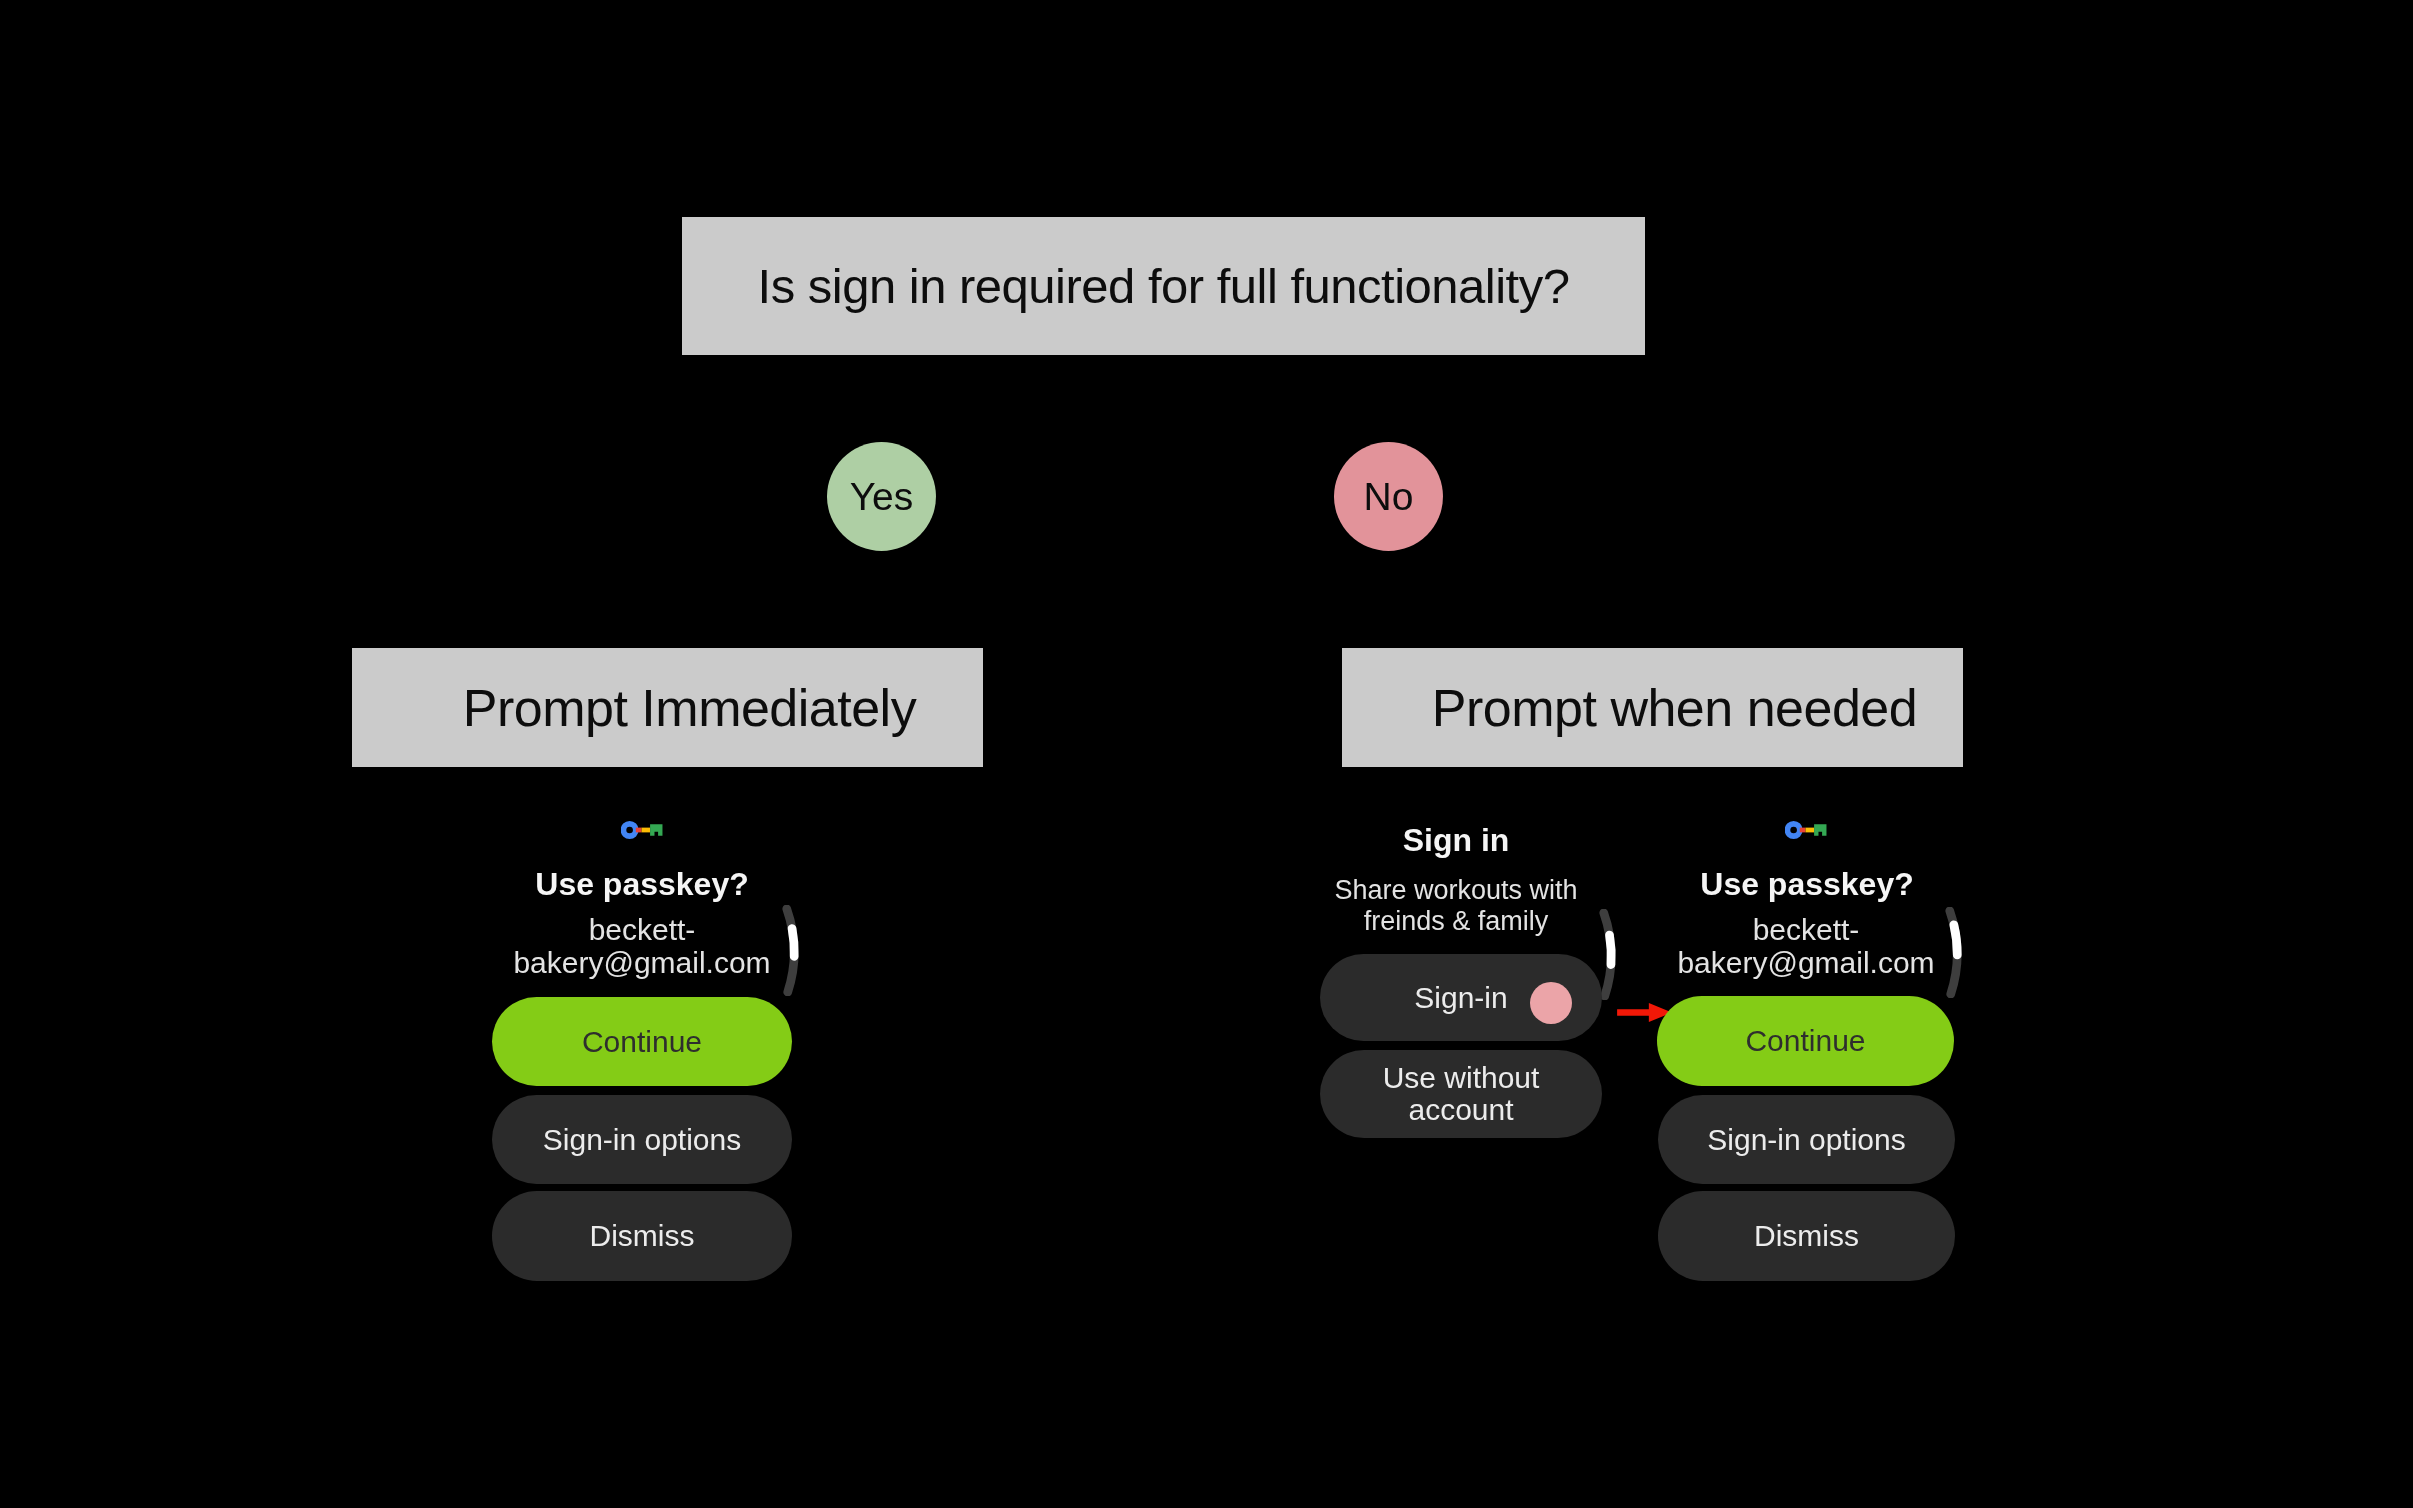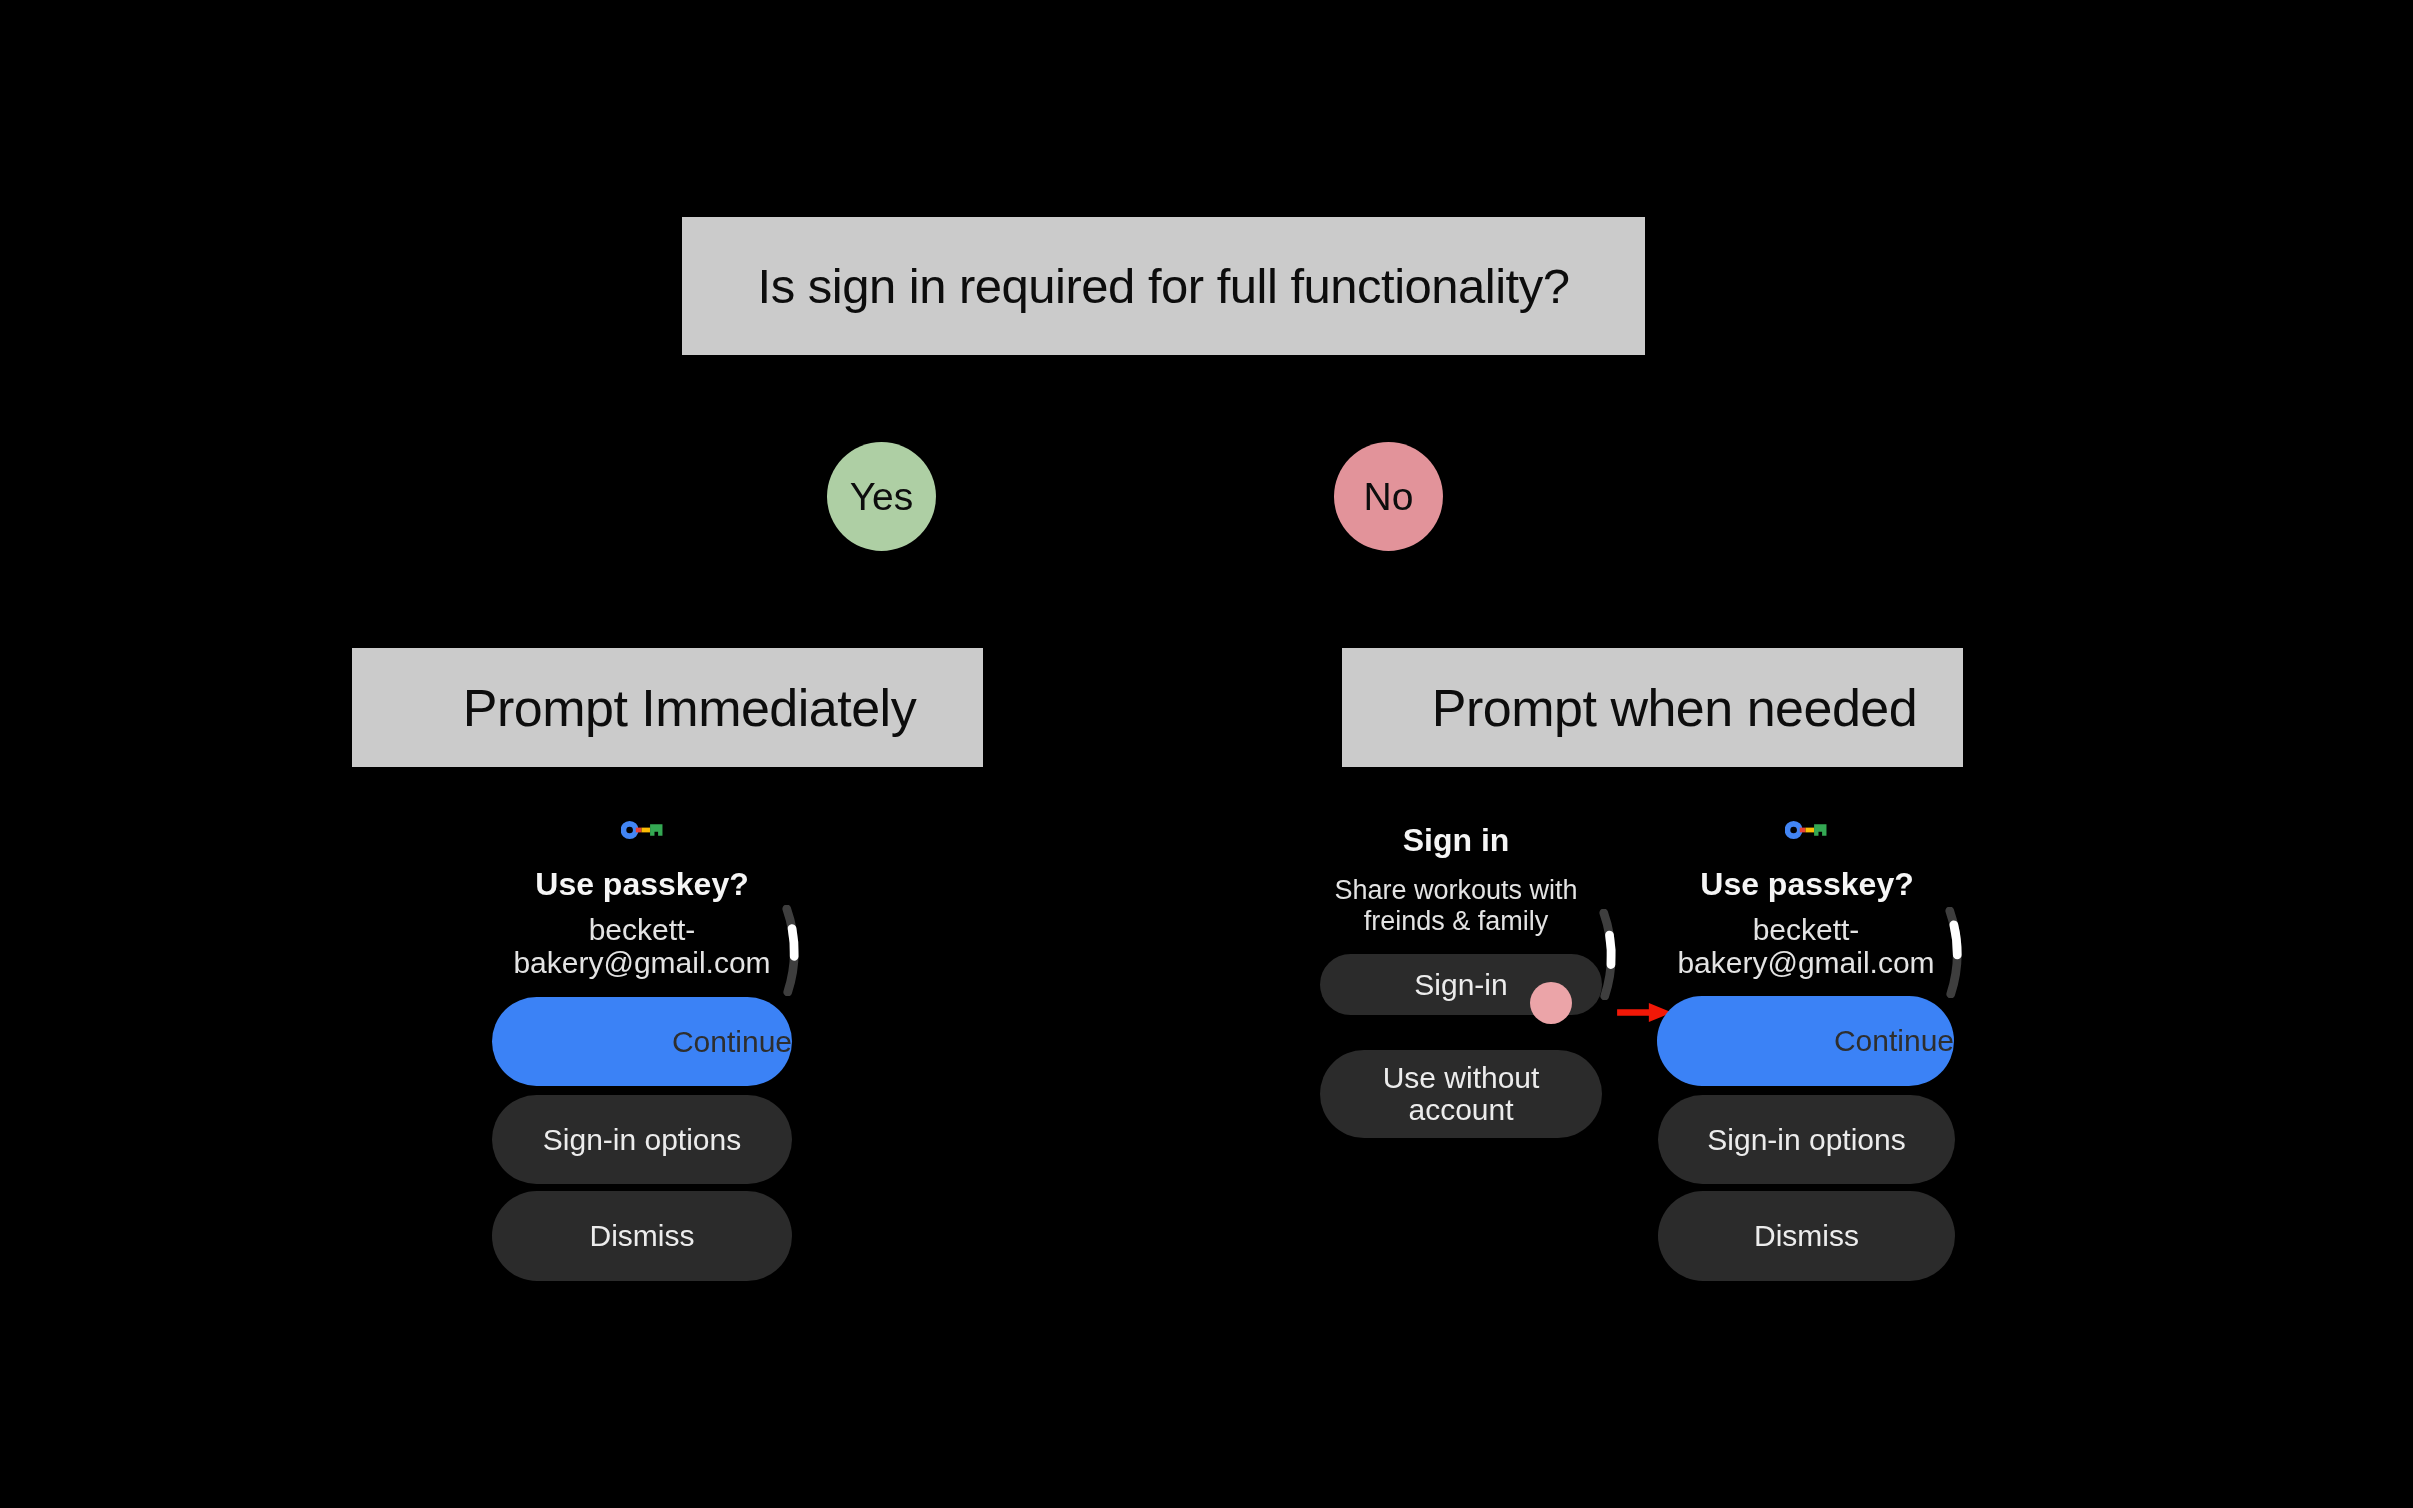--- a/index.html
+++ b/index.html
@@ -18,21 +18,21 @@
   .yes{left:827px;top:442px;background:#aecfa4;text-align:right;}
   .no{left:1334px;top:442px;background:#e2939a;}
   
   .wtitle{position:absolute;color:#f5f5f5;font-size:32px;font-weight:600;text-align:center;line-height:39px;}
   .wbody{position:absolute;color:#e3e3e3;text-align:center;}
   .email{font-size:30px;line-height:33px;}
   .subtitle{font-size:27px;line-height:31px;}
   
   .pill{position:absolute;border-radius:965px;display:flex;align-items:center;justify-content:center;
         text-align:center;font-size:30px;font-weight:500;line-height:32px;cursor:default;}
-  .pill.primary{background:#3b82f6;color:#2e2e2e;justify-content:flex-end;}
+  .pill.primary{background:#84cc16;color:#2e2e2e;}
   .pill.dark{background:#2b2b2b;color:#ececec;}
   
   .arcsvg{position:absolute;width:33px;height:91px;}
   .arc-track{fill:none;stroke:#3e3e3e;stroke-width:9;stroke-linecap:round;}
   .arc-thumb{fill:none;stroke:#ffffff;stroke-width:9;stroke-linecap:round;}
   
   .keysvg{position:absolute;width:42px;height:20px;}
   .arrowsvg{position:absolute;width:56px;height:25px;}
   .tap{position:absolute;left:210px;top:28px;width:42px;height:42px;border-radius:50%;background:#eba4a8;}
 </style>
@@ -93,21 +93,21 @@
   <div class="wbody subtitle" style="left:1287px;top:875px;width:338px;">
     <div>Share workouts with</div>
     <div>freinds &amp; family</div>
   </div>
 
   <svg class="arcsvg" style="left:1595px;top:909px;" viewBox="0 0 34 94">
     <path class="arc-track" d="M9 4 Q 24 47 10 90" pathLength="100"></path>
     <path class="arc-thumb" d="M9 4 Q 24 47 10 90" pathLength="100" style="stroke-dasharray:35 65;stroke-dashoffset:-27;"></path>
   </svg>
 
-  <div class="pill dark" style="left:1320px;top:954px;width:282px;height:61px;">
+  <div class="pill dark" style="left:1320px;top:954px;width:282px;height:87px;">
     <span>Sign-in</span>
     <span class="tap"></span>
   </div>
 
   <div class="pill dark" style="left:1320px;top:1050px;width:282px;height:88px;">
     <span>
       <span style="display:block">Use without</span>
       <span style="display:block">account</span>
     </span>
   </div>

